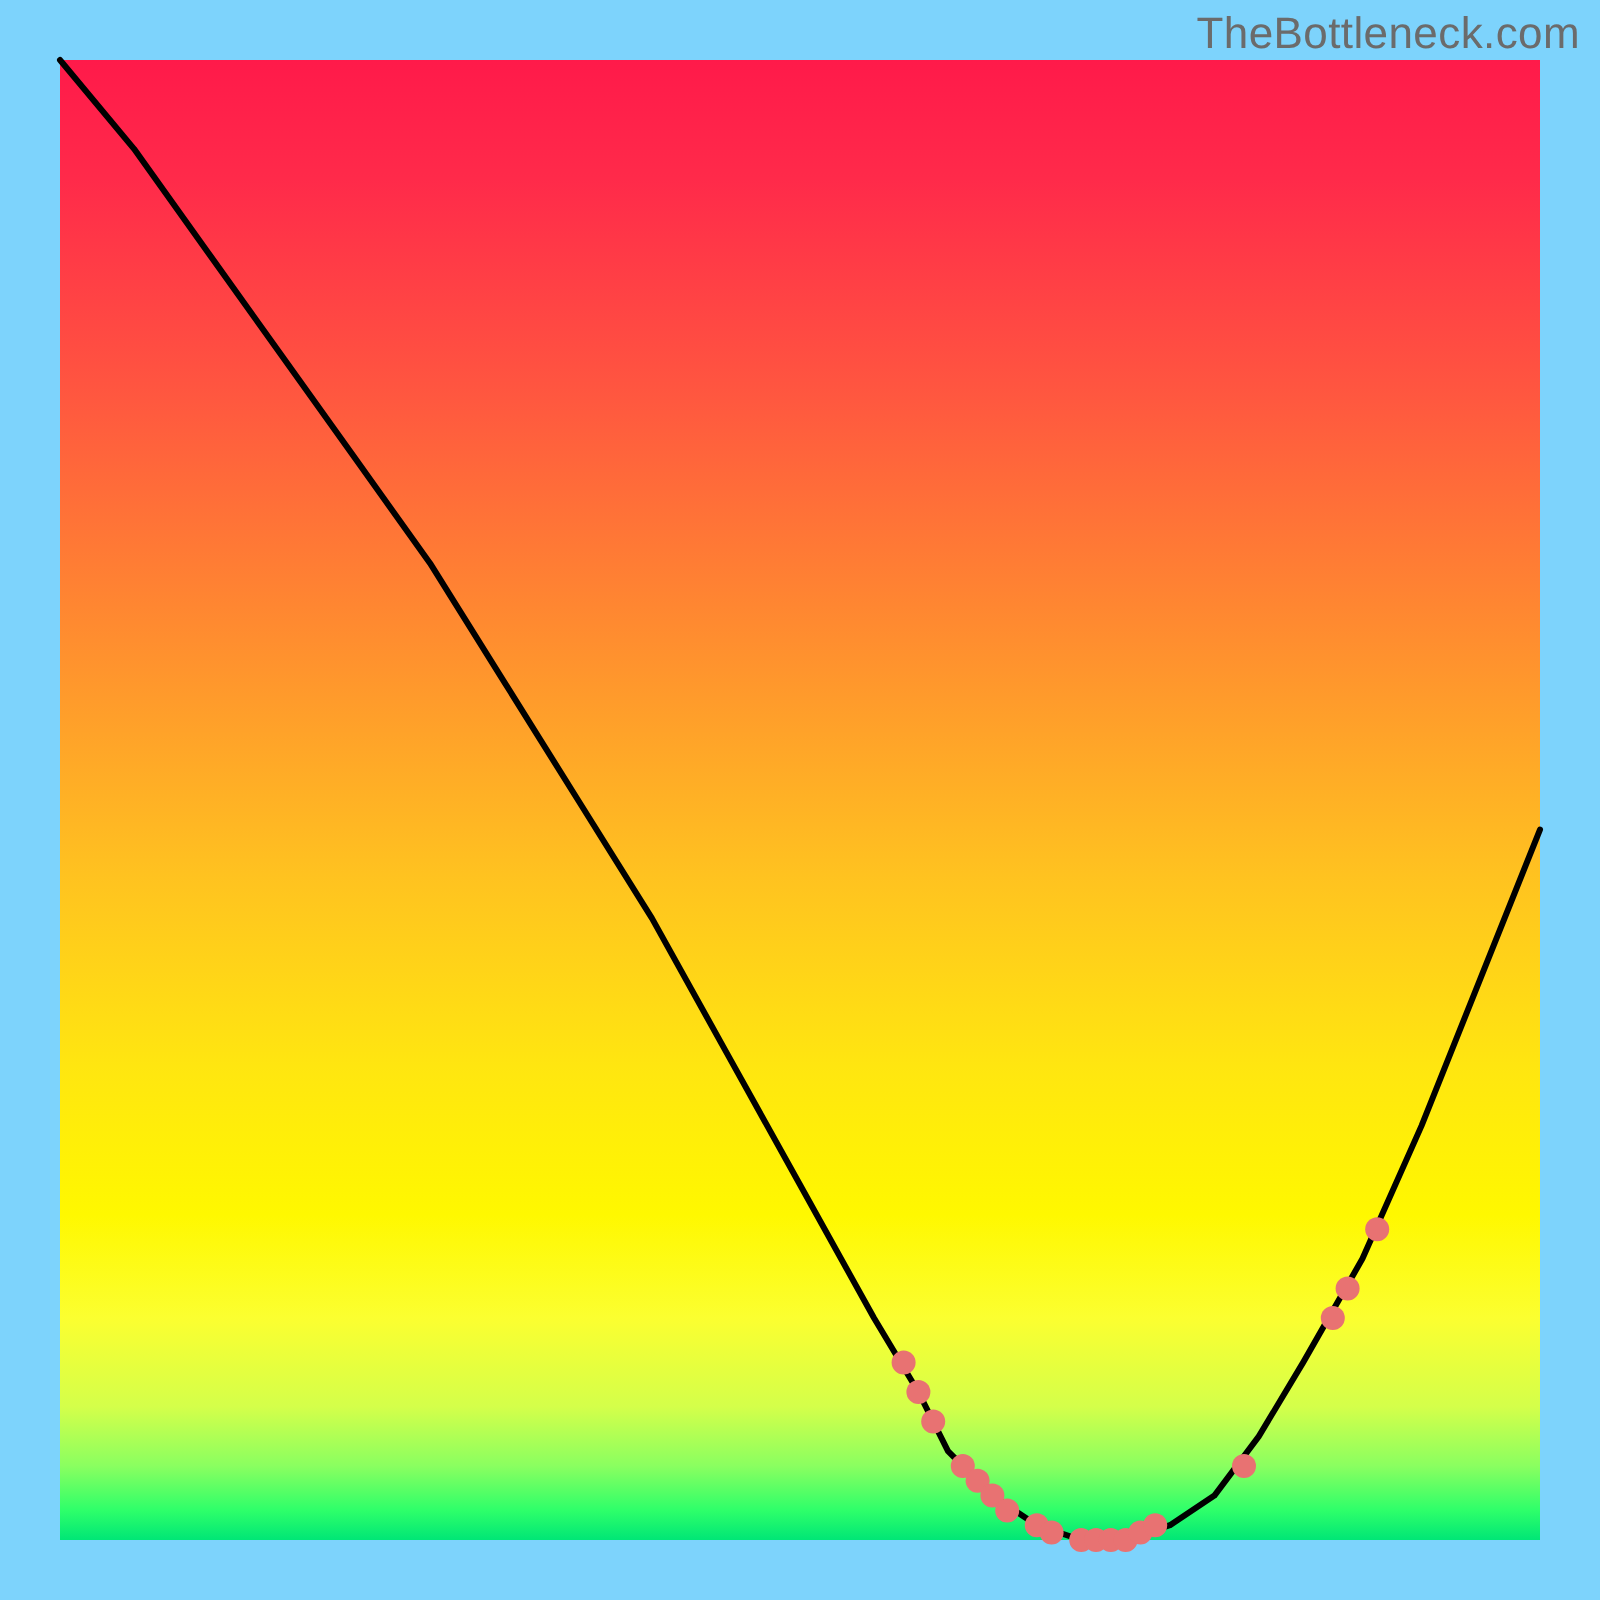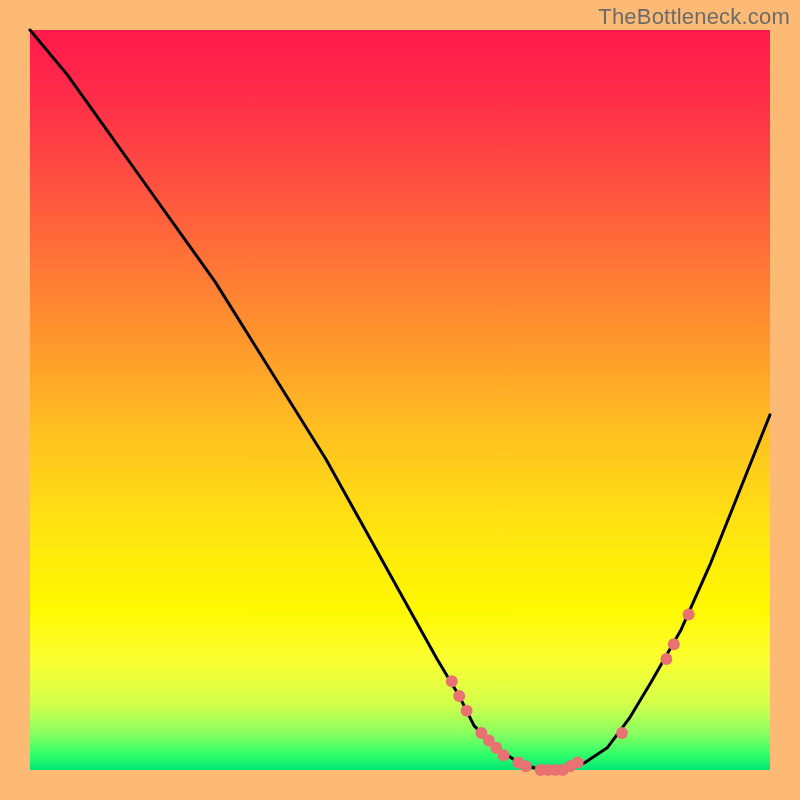--- a/index.html
+++ b/index.html
@@ -10,21 +10,21 @@
     background: #000;
     overflow: hidden;
     font-family: Arial, Helvetica, sans-serif;
   }
   .frame {
     position: absolute;
     left: 0;
     top: 0;
     width: 800px;
     height: 800px;
-    background: #fdba74;
+    background: #7dd3fc;
   }
   .plot-area {
     position: absolute;
     left: 30px;
     top: 30px;
     width: 740px;
     height: 740px;
   }
   .gradient {
     position: absolute;

